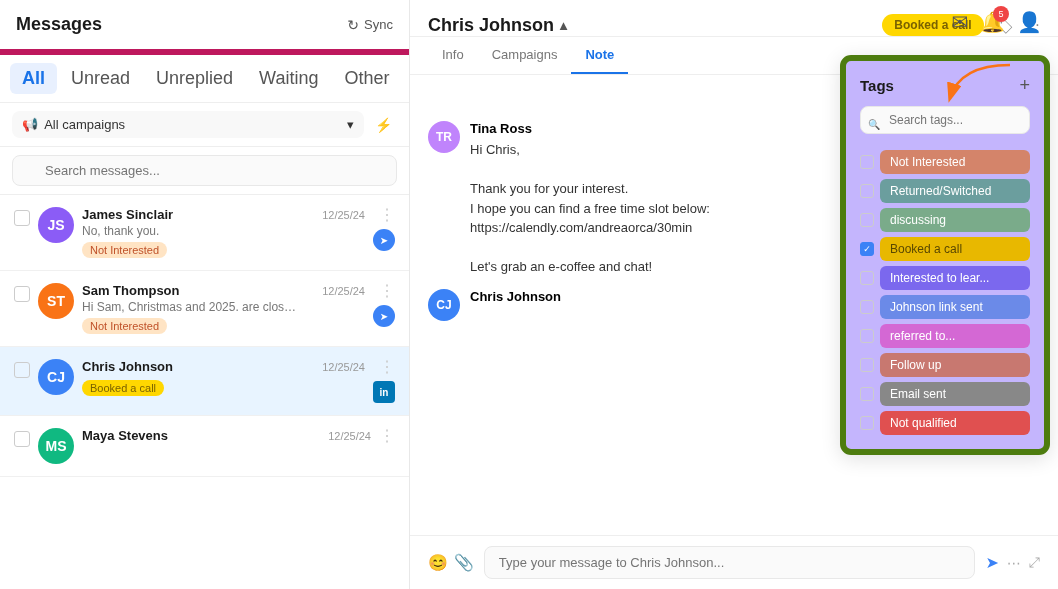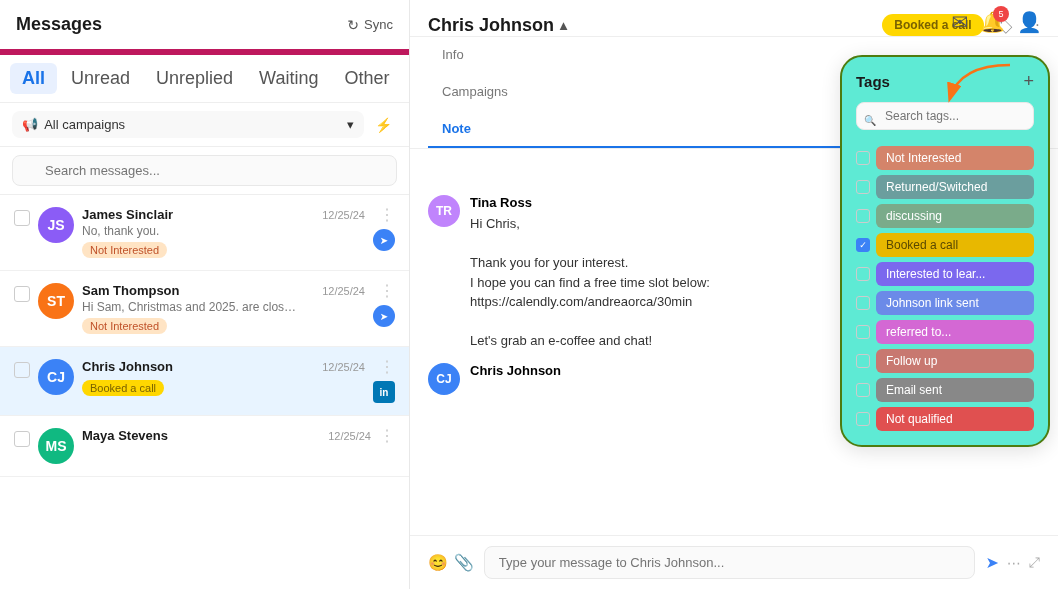--- a/index.html
+++ b/index.html
@@ -55,21 +55,21 @@
     .main-panel { flex: 1; display: flex; flex-direction: column; background: #fff; position: relative; overflow: hidden; }
 
     .main-header { display: flex; align-items: center; justify-content: space-between; padding: 14px 18px 0; border-bottom: 1px solid #eee; }
     .contact-name { font-size: 18px; font-weight: 700; color: #1a1a1a; display: flex; align-items: center; gap: 6px; }
     .chevron-icon { font-size: 14px; color: #555; cursor: pointer; }
     .header-actions { display: flex; align-items: center; gap: 10px; }
     .booked-badge { background: #ffd700; color: #7a6200; padding: 4px 12px; border-radius: 14px; font-size: 12px; font-weight: 600; cursor: pointer; }
     .tag-btn { color: #888; font-size: 16px; cursor: pointer; }
     .more-btn { color: #888; font-size: 16px; cursor: pointer; }
 
-    .main-tabs { display: flex; gap: 0; padding: 0 18px; border-bottom: 1px solid #eee; flex-direction: column; }
+    .main-tabs { display: flex; gap: 0; padding: 0 18px; border-bottom: 1px solid #eee; }
     .main-tab { padding: 10px 14px; font-size: 13px; color: #777; cursor: pointer; border-bottom: 2px solid transparent; }
     .main-tab.active { color: #1a73e8; font-weight: 600; border-bottom: 2px solid #1a73e8; }
 
     .note-area { padding: 14px 18px; border-bottom: 1px solid #eee; }
     .note-input { width: 320px; padding: 10px 14px; border: 2px solid #f97316; border-radius: 8px; font-size: 13px; color: #999; background: #fff; outline: none; }
 
     .messages-area { flex: 1; overflow-y: auto; padding: 12px 18px; display: flex; flex-direction: column; gap: 12px; }
 
     .linkedin-notice { font-size: 12px; color: #999; text-align: right; padding: 4px 0; }
 
@@ -81,21 +81,21 @@
 
     .reply-bar { padding: 10px 18px; border-top: 1px solid #eee; display: flex; align-items: center; gap: 10px; }
     .reply-input { flex: 1; padding: 8px 14px; border: 1px solid #e8e8e8; border-radius: 8px; font-size: 13px; color: #701a75; background: #fafafa; }
     .emoji-btns { display: flex; gap: 6px; color: #aaa; font-size: 16px; cursor: pointer; }
     .reply-actions { display: flex; gap: 8px; align-items: center; }
     .send-btn { color: #3b82f6; font-size: 16px; cursor: pointer; }
     .attach-btn { color: #aaa; font-size: 14px; cursor: pointer; }
     .expand-btn { color: #aaa; font-size: 14px; cursor: pointer; }
 
     
-    .tags-panel { position: absolute; top: 55px; right: 8px; width: 210px; background: #5eead4; border: 2px solid #4d7c0f; border-radius: 22px; padding: 14px; z-index: 100; box-shadow: 0 4px 20px rgba(0,0,0,0.12); }
+    .tags-panel { position: absolute; top: 55px; right: 8px; width: 210px; background: #c4b5fd; border: 6px solid #4d7c0f; border-radius: 11px; padding: 14px; z-index: 100; box-shadow: 0 4px 20px rgba(0,0,0,0.12); }
     .tags-header { display: flex; align-items: center; justify-content: space-between; margin-bottom: 10px; }
     .tags-title { font-size: 15px; font-weight: 700; color: #1a1a1a; }
     .tags-add { color: #555; font-size: 18px; cursor: pointer; font-weight: 300; }
     .tags-search { width: 100%; padding: 6px 10px 6px 28px; border: 1px solid #e8e8e8; border-radius: 8px; font-size: 12px; color: #999; background: #fafafa; margin-bottom: 8px; }
     .tags-search-wrapper { position: relative; margin-bottom: 8px; }
     .tags-search-wrapper::before { content: '🔍'; position: absolute; left: 8px; top: 50%; transform: translateY(-50%); font-size: 10px; }
 
     .tag-list { display: flex; flex-direction: column; gap: 5px; max-height: 320px; overflow-y: auto; }
     .tag-row { display: flex; align-items: center; gap: 6px; }
     .tag-checkbox { width: 14px; height: 14px; border: 1.5px solid #ccc; border-radius: 3px; flex-shrink: 0; display: flex; align-items: center; justify-content: center; }

